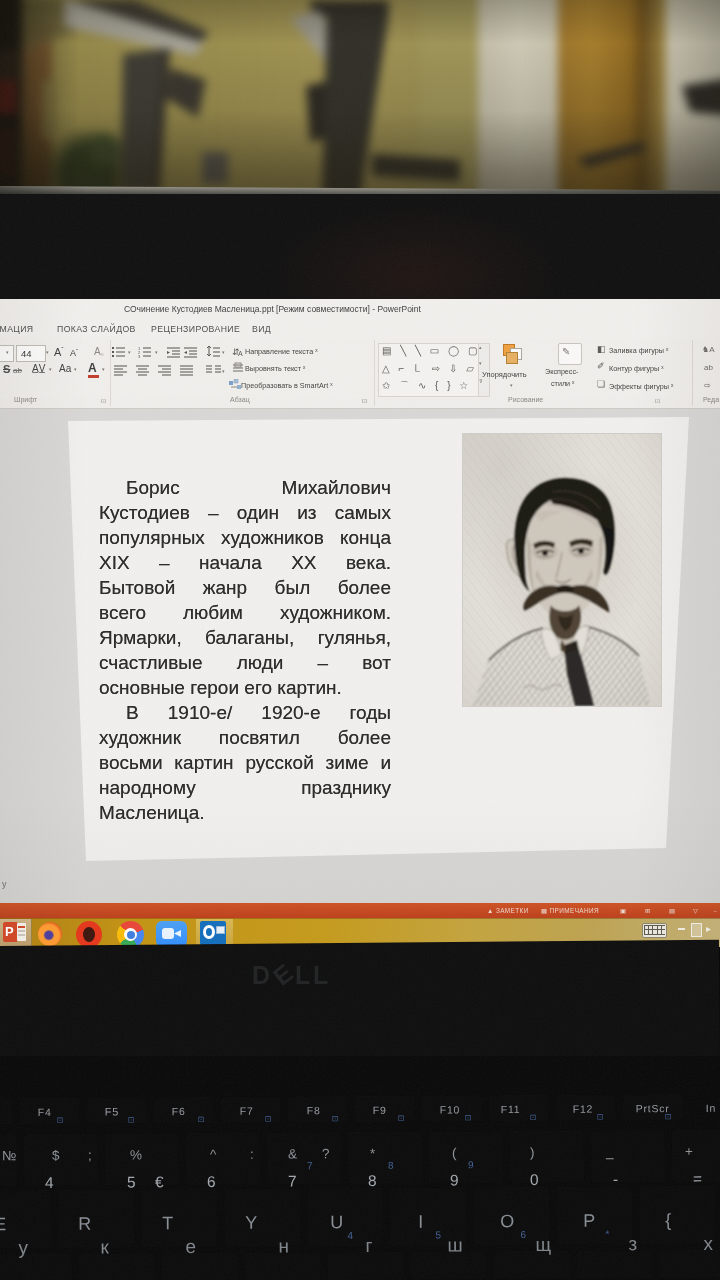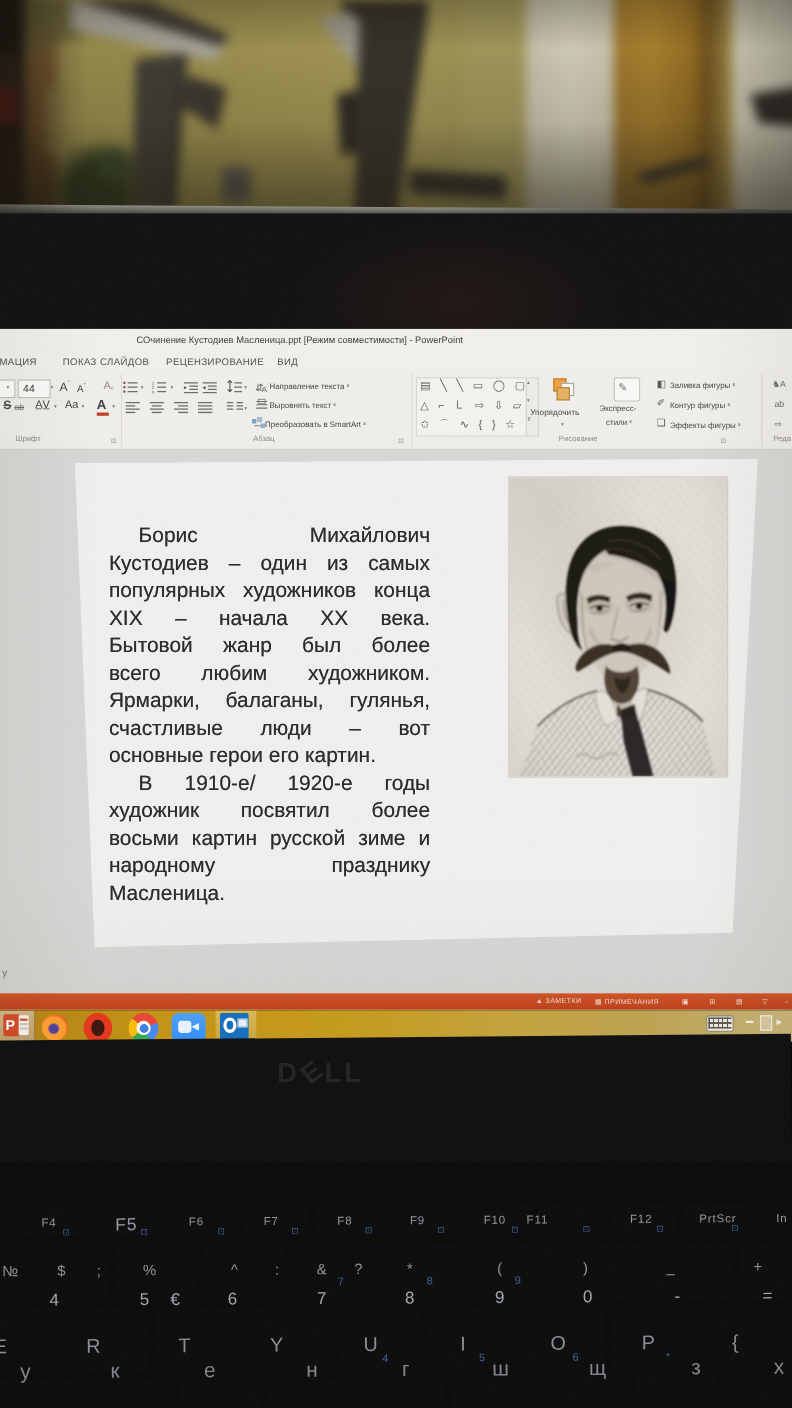--- a/index.html
+++ b/index.html
@@ -497,27 +497,27 @@
    <div class="ktile" style="left:78px;top:196px;width:76px;height:28px;"></div>
    <div class="ktile" style="left:161px;top:196px;width:76px;height:28px;"></div>
    <div class="ktile" style="left:244px;top:196px;width:76px;height:28px;"></div>
    <div class="ktile" style="left:327px;top:196px;width:76px;height:28px;"></div>
    <div class="ktile" style="left:410px;top:196px;width:76px;height:28px;"></div>
    <div class="ktile" style="left:493px;top:196px;width:76px;height:28px;"></div>
    <div class="ktile" style="left:576px;top:196px;width:76px;height:28px;"></div>
    <div class="ktile" style="left:659px;top:196px;width:76px;height:28px;"></div>
 
    <span class="key" style="left:38px;top:48px;font-size:10.5px;color:#9599a0;letter-spacing:.8px;">F4</span>
-   <span class="key" style="left:105px;top:48px;font-size:16px;color:#9599a0;letter-spacing:.8px;">F5</span>
+   <span class="key" style="left:105px;top:48px;font-size:11px;color:#9599a0;letter-spacing:.8px;">F5</span>
    <span class="key" style="left:172px;top:48px;font-size:10.5px;color:#9599a0;letter-spacing:.8px;">F6</span>
    <span class="key" style="left:240px;top:48px;font-size:10.5px;color:#9599a0;letter-spacing:.8px;">F7</span>
    <span class="key" style="left:307px;top:48px;font-size:10.5px;color:#9599a0;letter-spacing:.8px;">F8</span>
    <span class="key" style="left:373px;top:48px;font-size:10.5px;color:#9599a0;letter-spacing:.8px;">F9</span>
    <span class="key" style="left:440px;top:48px;font-size:10.5px;color:#9599a0;letter-spacing:.8px;">F10</span>
-   <span class="key" style="left:479px;top:48px;font-size:10.5px;color:#9599a0;letter-spacing:.8px;">F11</span>
+   <span class="key" style="left:501px;top:48px;font-size:10.5px;color:#9599a0;letter-spacing:.8px;">F11</span>
    <span class="key" style="left:573px;top:48px;font-size:10.5px;color:#9599a0;letter-spacing:.8px;">F12</span>
    <span class="key" style="left:636px;top:48px;font-size:10.5px;color:#9599a0;letter-spacing:.8px;">PrtScr</span>
    <span class="key" style="left:706px;top:48px;font-size:10.5px;color:#9599a0;letter-spacing:.8px;">In</span>
    <span class="kblue" style="left:57px;top:58px;font-size:8px;">⊡</span>
    <span class="kblue" style="left:128px;top:58px;font-size:8px;">⊡</span>
    <span class="kblue" style="left:198px;top:58px;font-size:8px;">⊡</span>
    <span class="kblue" style="left:265px;top:58px;font-size:8px;">⊡</span>
    <span class="kblue" style="left:332px;top:58px;font-size:8px;">⊡</span>
    <span class="kblue" style="left:398px;top:58px;font-size:8px;">⊡</span>
    <span class="kblue" style="left:465px;top:58px;font-size:8px;">⊡</span>

